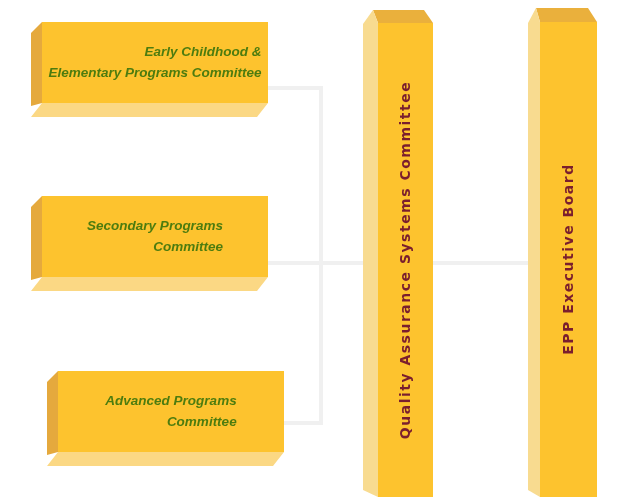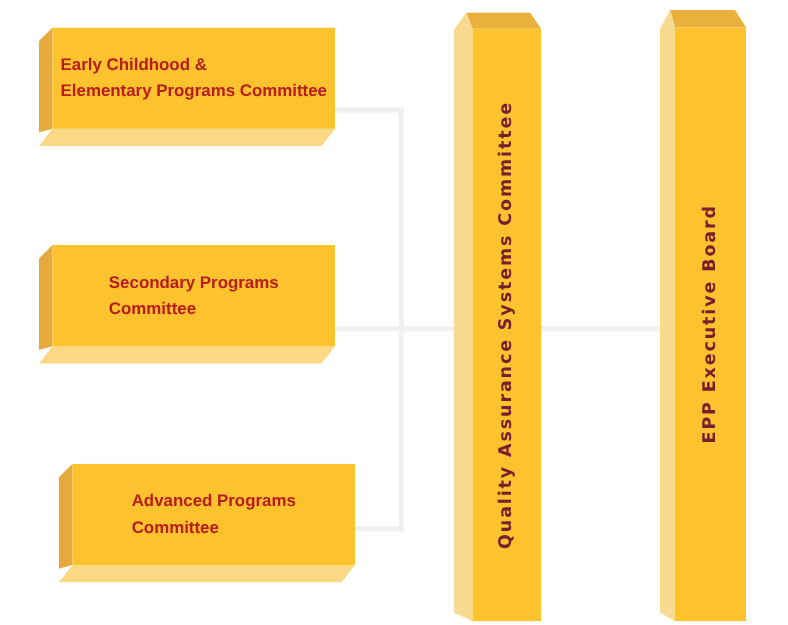--- a/index.html
+++ b/index.html
@@ -14,22 +14,22 @@
   .node3d svg { display:block; }
   .face-front      { fill:#fdc32e; }
   .face-left-dark  { fill:#e5a93d; }
   .face-bot-light  { fill:#fbd884; }
   .face-left-pale  { fill:#f8db90; }
   .face-top-mid    { fill:#eab03c; }
   
   .box-label {
     position:absolute; left:11px; top:0; width:226px; height:81px;
     display:flex; align-items:center; justify-content:center;
-    text-align:left; font-weight:bold; font-size:13.5px; line-height:1.55;
-    color:#b91c1c; white-space:pre-line;
+    text-align:right; font-weight:bold; font-size:13.5px; line-height:1.55;
+    color:#4d7c0f; white-space:pre-line;font-style:italic;
   }
   .bar-label {
     position:absolute;
     transform:translate(-50%,-50%) rotate(-90deg);
     white-space:nowrap;
     font-family:"DejaVu Sans", sans-serif;
     font-weight:bold; font-size:14px; letter-spacing:1.5px;
     color:#7a1e2e;
   }
 </style>

